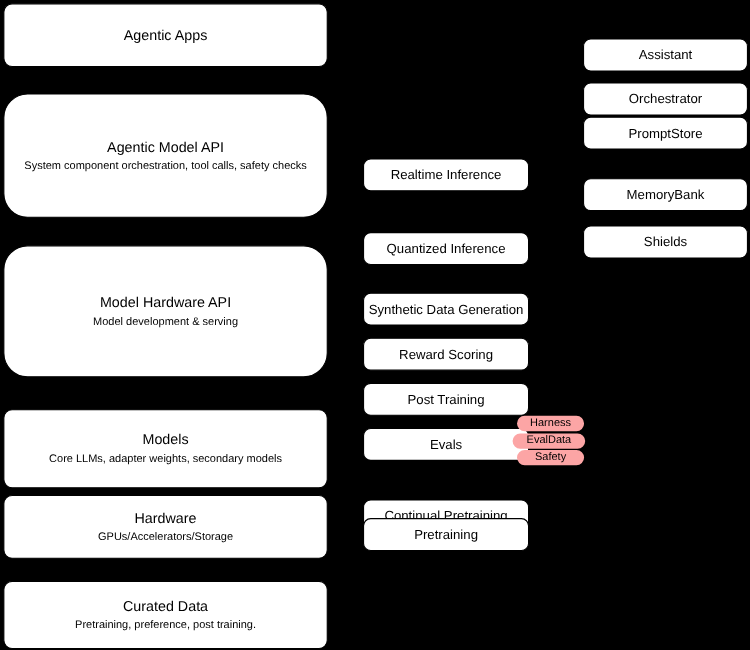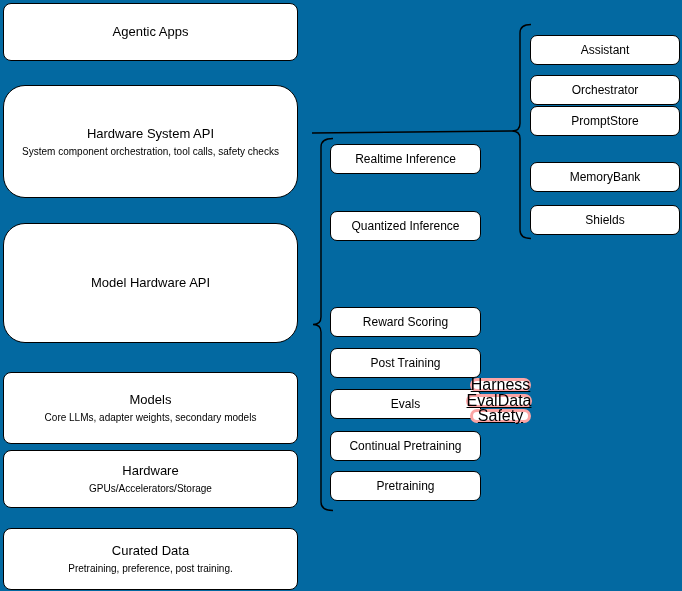--- a/index.html
+++ b/index.html
@@ -1,20 +1,20 @@
 <!DOCTYPE html>
 <html><head>
 <meta charset="utf-8">
 <style>
   html, body { margin: 0; padding: 0; background: #ffffff; }
   .canvas {
     position: relative;
     width: 682px;
     height: 591px;
-    background: #0369a1;
+    background: #000000;
     font-family: "Liberation Sans", sans-serif;
     color: #000000;
     overflow: hidden;
   }
   svg.links {
     position: absolute;
     left: 0; top: 0;
     width: 682px; height: 591px;
     pointer-events: none;
   }
@@ -39,32 +39,31 @@
     font-size: 12px; white-space: nowrap;
   }
   .rbox {
     left: 530px; width: 150px; height: 30px;
     border-radius: 7px;
     font-size: 12px; white-space: nowrap;
   }
   .pill {
     position: absolute;
     background: #ffffff;
-    border: 3px solid #fca5a5;
+    border: 7px solid #fca5a5;
     box-sizing: border-box;
     border-radius: 8px;
     height: 14px;
     display: flex;
     justify-content: center;
     align-items: center;
-    font-size: 16px;
+    font-size: 10px;
     line-height: 12px;
     white-space: nowrap;
     z-index: 3;
-    text-decoration: underline;
   }
 </style>
 </head>
 <body>
 
 <div class="canvas">
 
   <svg class="links" viewBox="0 0 682 591" xmlns="http://www.w3.org/2000/svg">
 
     <path d="M 312 133 L 512 131" stroke="#000000" stroke-width="1.4" fill="none"></path>
@@ -72,49 +71,51 @@
     <path d="M 333 138.5 Q 321 138.5 321 147 L 321 317 Q 321 324.5 313 324.5 Q 321 324.5 321 332 L 321 502 Q 321 510.5 333 510.5" stroke="#000000" stroke-width="1.4" fill="none"></path>
 
     <path d="M 531 24.5 Q 520 24.5 520 33 L 520 123.5 Q 520 131 512 131 Q 520 131 520 138.5 L 520 230 Q 520 238.5 531 238.5" stroke="#000000" stroke-width="1.4" fill="none"></path>
   </svg>
 
   <div class="node lbox" style="top:3px;height:58px">
     <div class="title">Agentic Apps</div>
   </div>
 
   <div class="node lbox biground" style="top:85px;height:113px">
-    <div class="title">Hardware System API</div>
+    <div class="title">Agentic Model API</div>
     <div class="subtitle">System component orchestration, tool calls, safety checks</div>
   </div>
 
   <div class="node lbox biground" style="top:223px;height:120px">
     <div class="title">Model Hardware API</div>
+    <div class="subtitle">Model development &amp; serving</div>
   </div>
 
   <div class="node lbox" style="top:372px;height:72px">
     <div class="title">Models</div>
     <div class="subtitle">Core LLMs, adapter weights, secondary models</div>
   </div>
 
   <div class="node lbox" style="top:450px;height:58px">
     <div class="title">Hardware</div>
     <div class="subtitle">GPUs/Accelerators/Storage</div>
   </div>
 
   <div class="node lbox" style="top:528px;height:62px">
     <div class="title">Curated Data</div>
     <div class="subtitle">Pretraining, preference, post training.</div>
   </div>
 
   <div class="node mbox" style="top:144px">Realtime Inference</div>
   <div class="node mbox" style="top:211px">Quantized Inference</div>
+  <div class="node mbox" style="top:266px">Synthetic Data Generation</div>
   <div class="node mbox" style="top:307px">Reward Scoring</div>
   <div class="node mbox" style="top:348px">Post Training</div>
   <div class="node mbox" style="top:389px">Evals</div>
-  <div class="node mbox" style="top:431px">Continual Pretraining</div>
+  <div class="node mbox" style="top:454px">Continual Pretraining</div>
   <div class="node mbox" style="top:471px">Pretraining</div>
 
   <div class="pill" style="left:470px;top:378px;width:61px">Harness</div>
   <div class="pill" style="left:466px;top:394px;width:66px">EvalData</div>
   <div class="pill" style="left:470px;top:409px;width:61px">Safety</div>
 
   <div class="node rbox" style="top:35px">Assistant</div>
   <div class="node rbox" style="top:75px">Orchestrator</div>
   <div class="node rbox" style="top:106px">PromptStore</div>
   <div class="node rbox" style="top:162px">MemoryBank</div>

